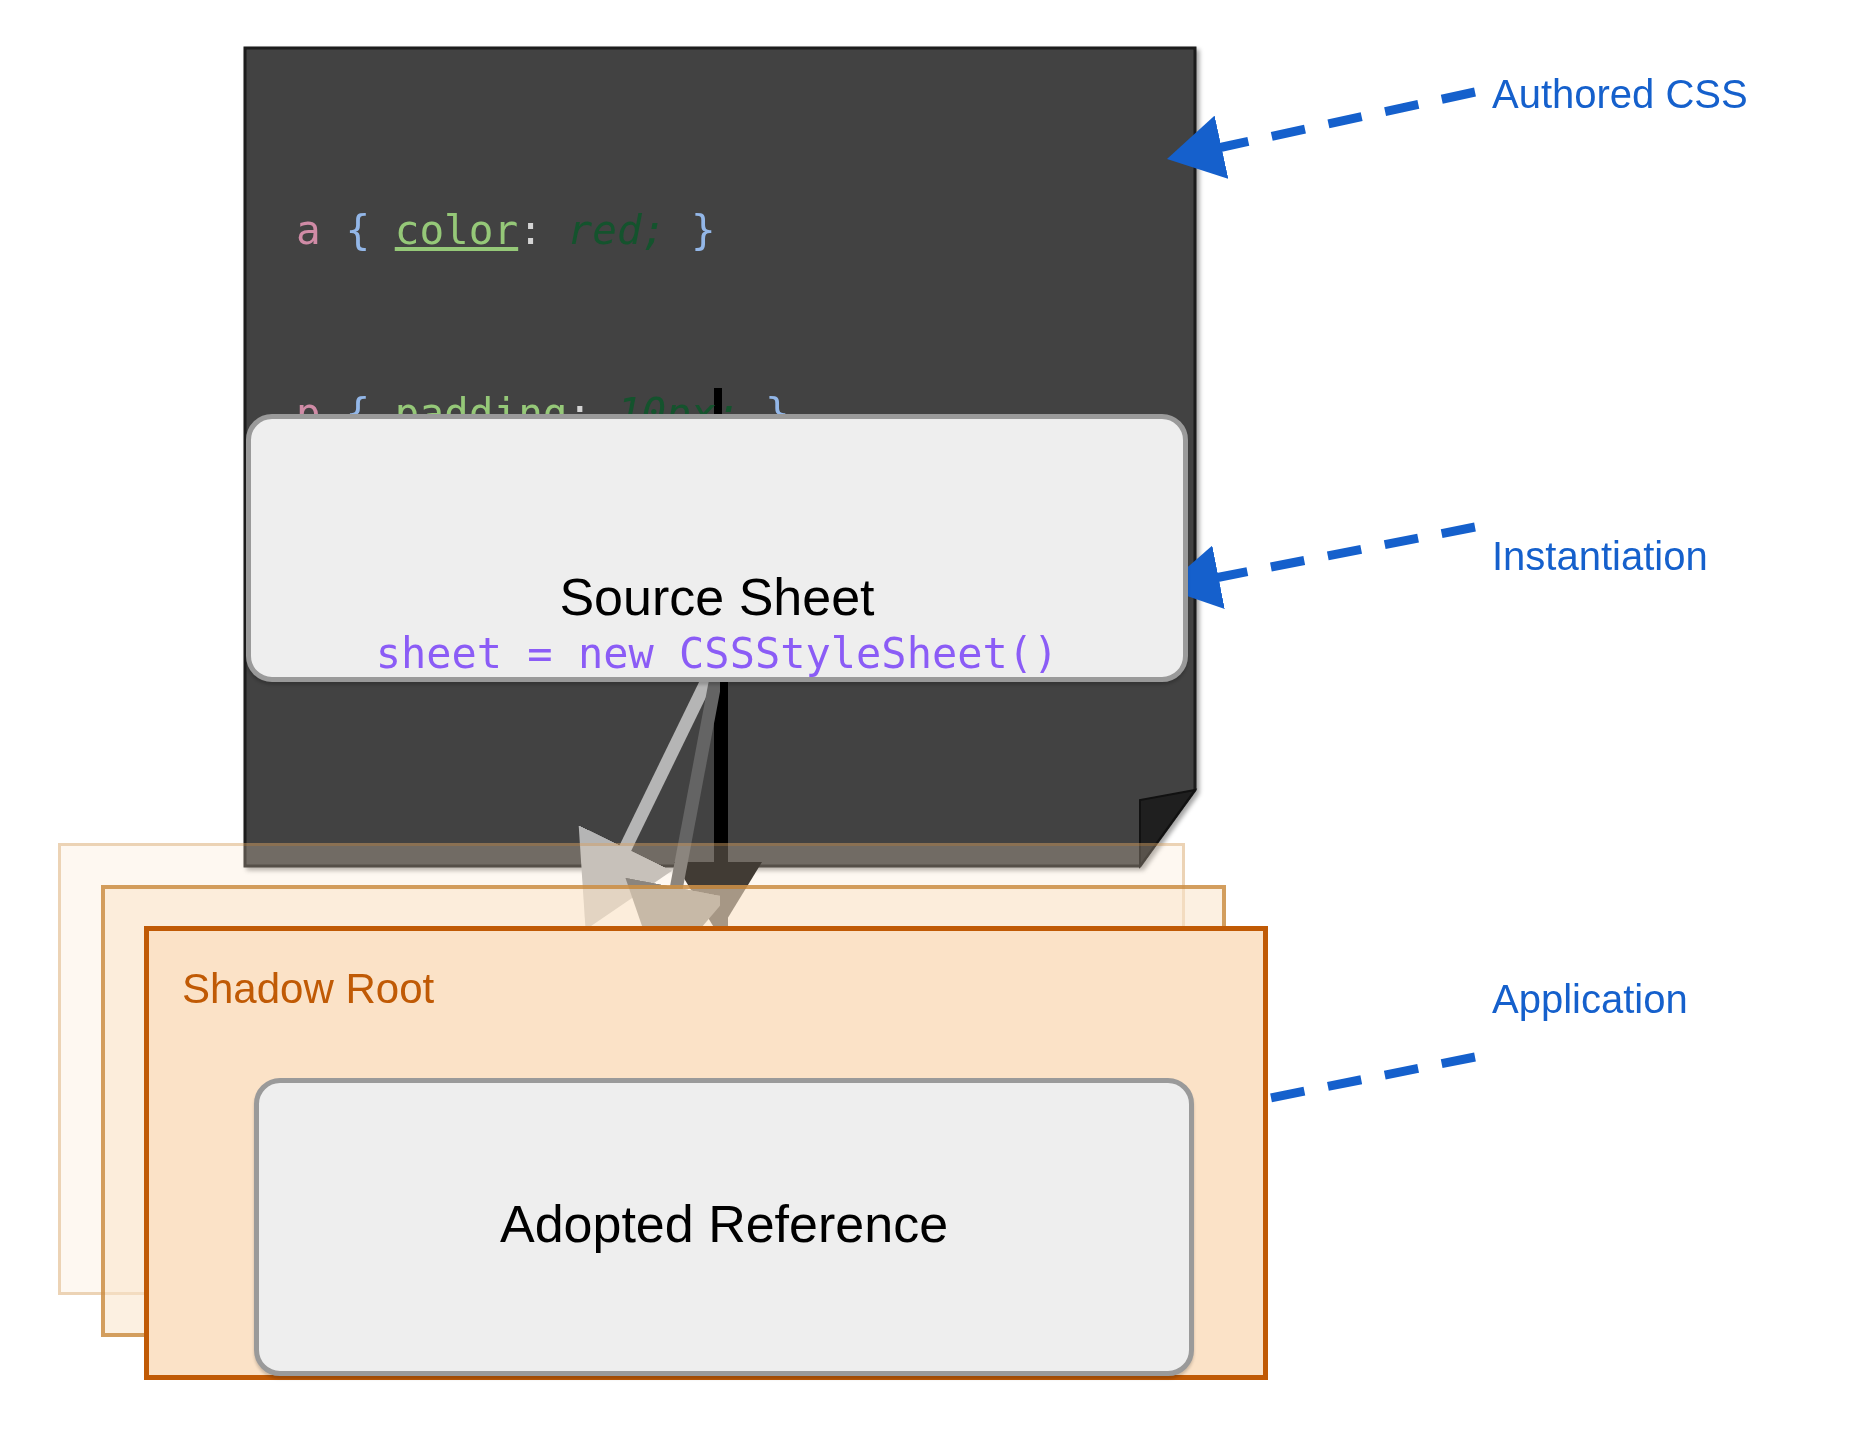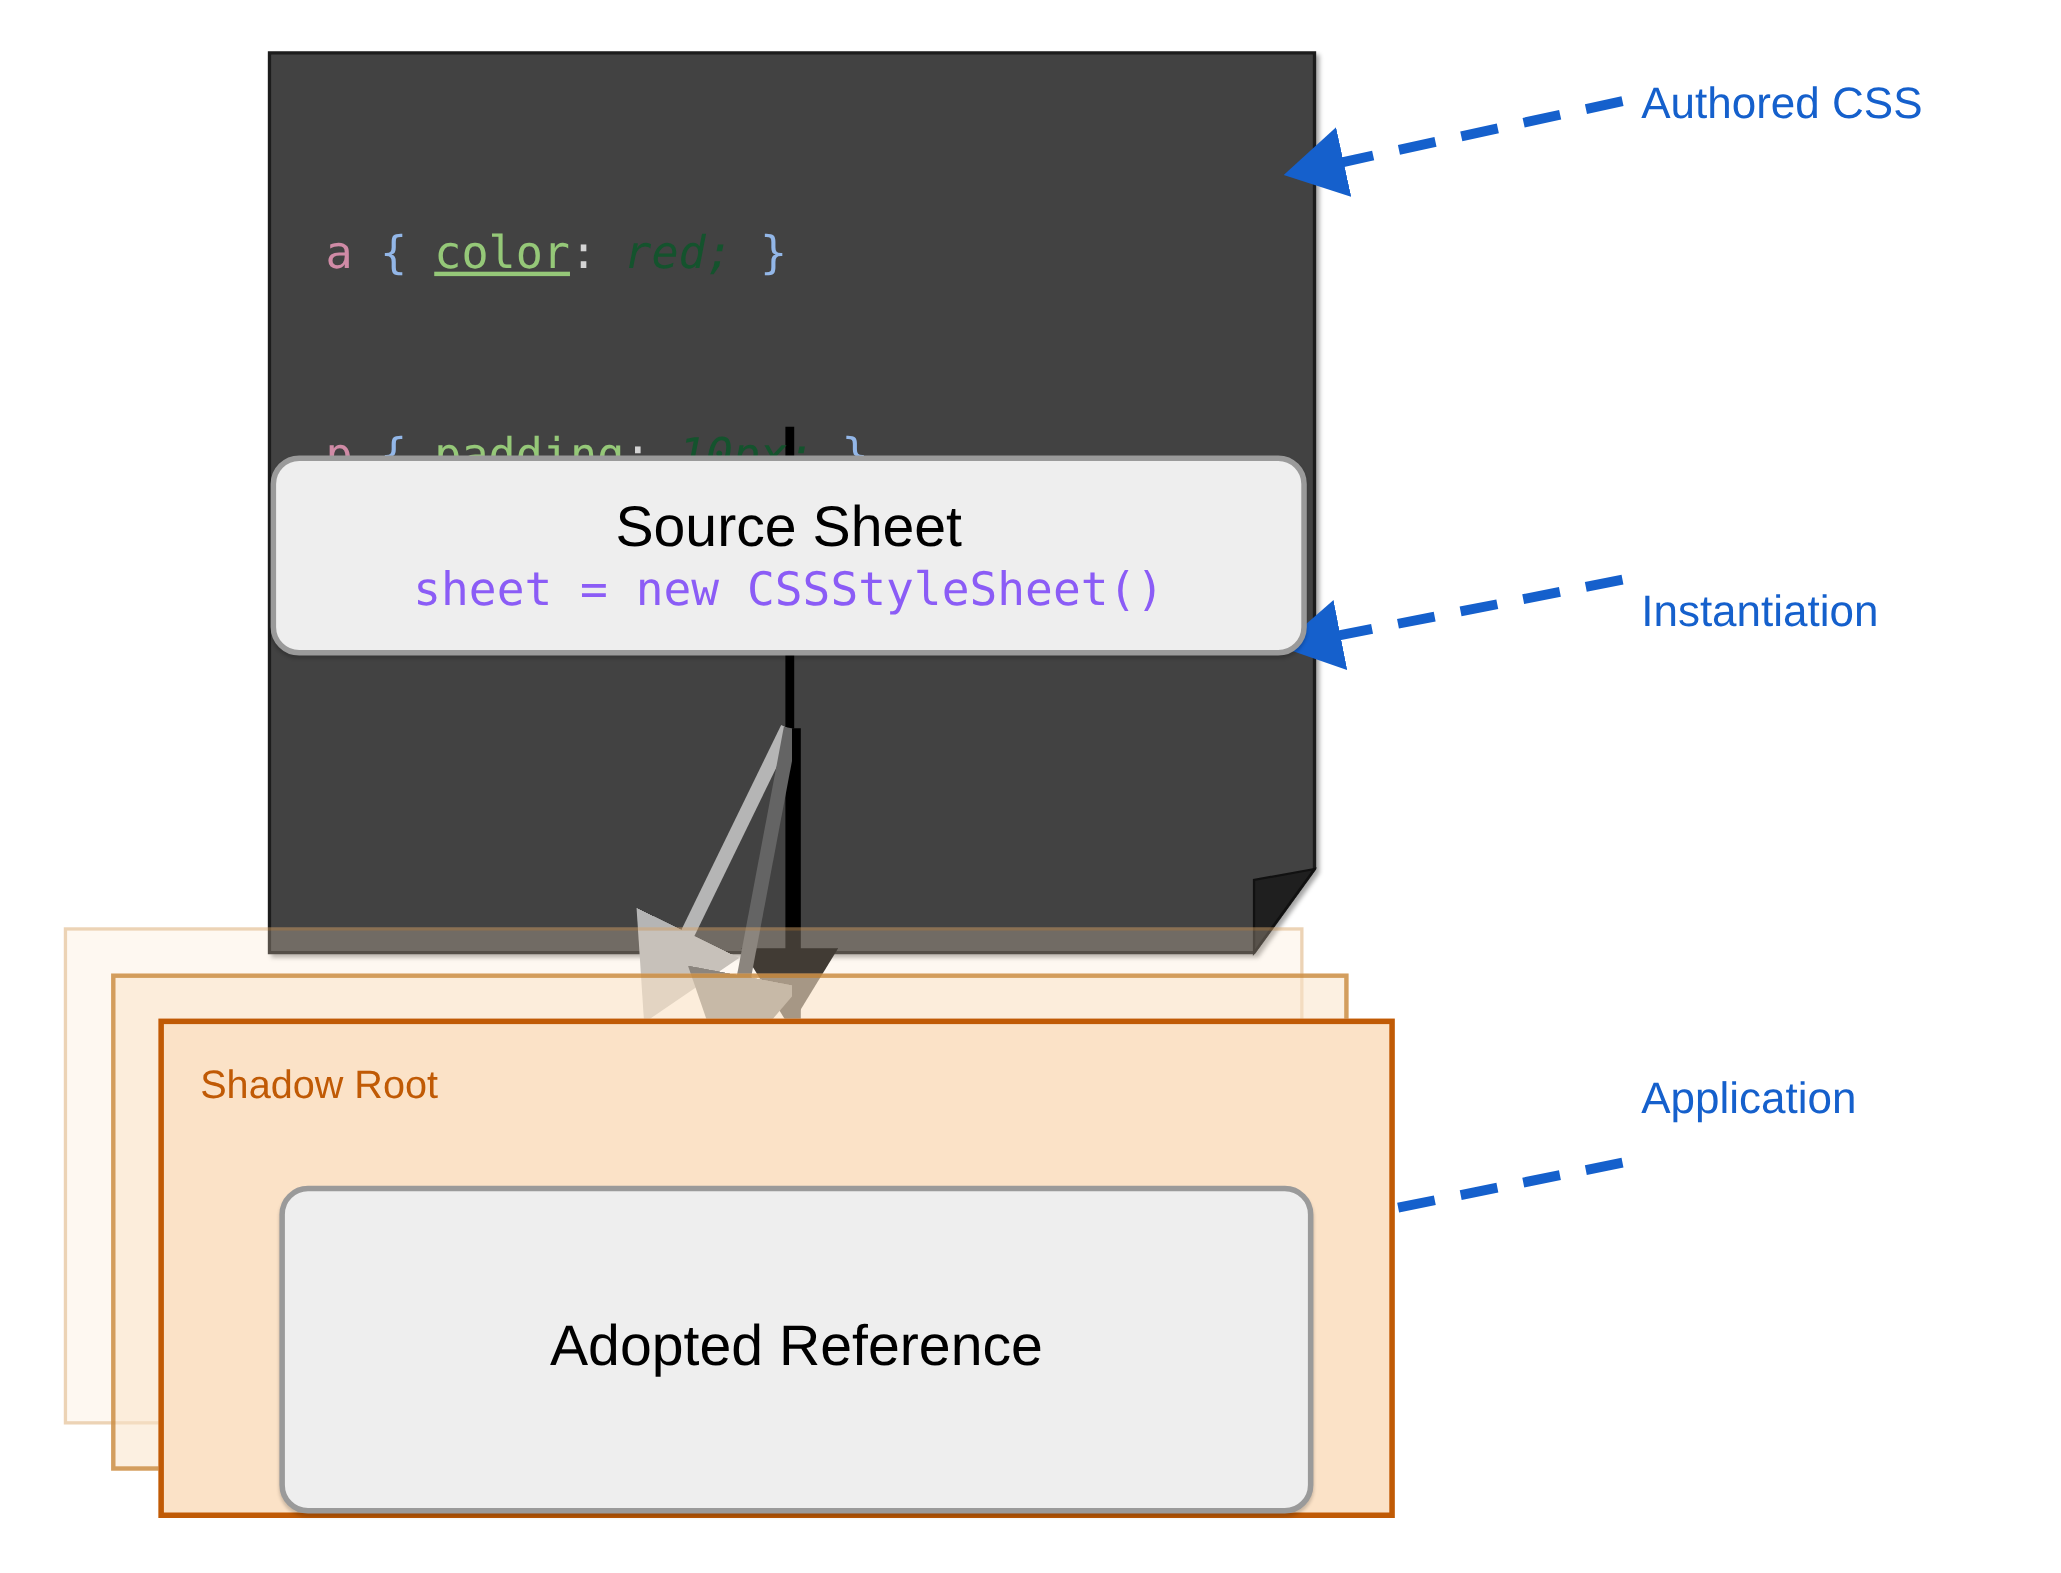--- a/index.html
+++ b/index.html
@@ -69,21 +69,21 @@
     font-family: "DejaVu Sans Mono", "Liberation Mono", monospace;
     font-size: 42px;
     color: #8b5cf6;
     text-align: center;
     line-height: 1.1;
     white-space: pre;
   }
 
   #source-sheet-box {
     left: 246px; top: 414px;
-    width: 942px; height: 182px;
+    width: 942px; height: 268px; justify-content: flex-end;
   }
   #adopted-reference-box {
     left: 254px; top: 1078px;
     width: 940px; height: 298px;
   }
 
   
   .stack-layer {
     position: absolute;
   }
@@ -102,21 +102,21 @@
   #stack-front {
     left: 144px; top: 926px;
     width: 1124px; height: 454px;
     background: #fbe2c7;
     border: 5px solid #c05a05;
   }
   #shadow-root-label {
     position: absolute;
     left: 182px; top: 965px;
     font-family: "Liberation Sans", sans-serif;
-    font-size: 36px;
+    font-size: 42px;
     color: #c05a05;
     white-space: nowrap;
   }
 
   
   .callout-label {
     position: absolute;
     font-family: "Liberation Sans", sans-serif;
     font-size: 40px;
     color: #1560cc;

